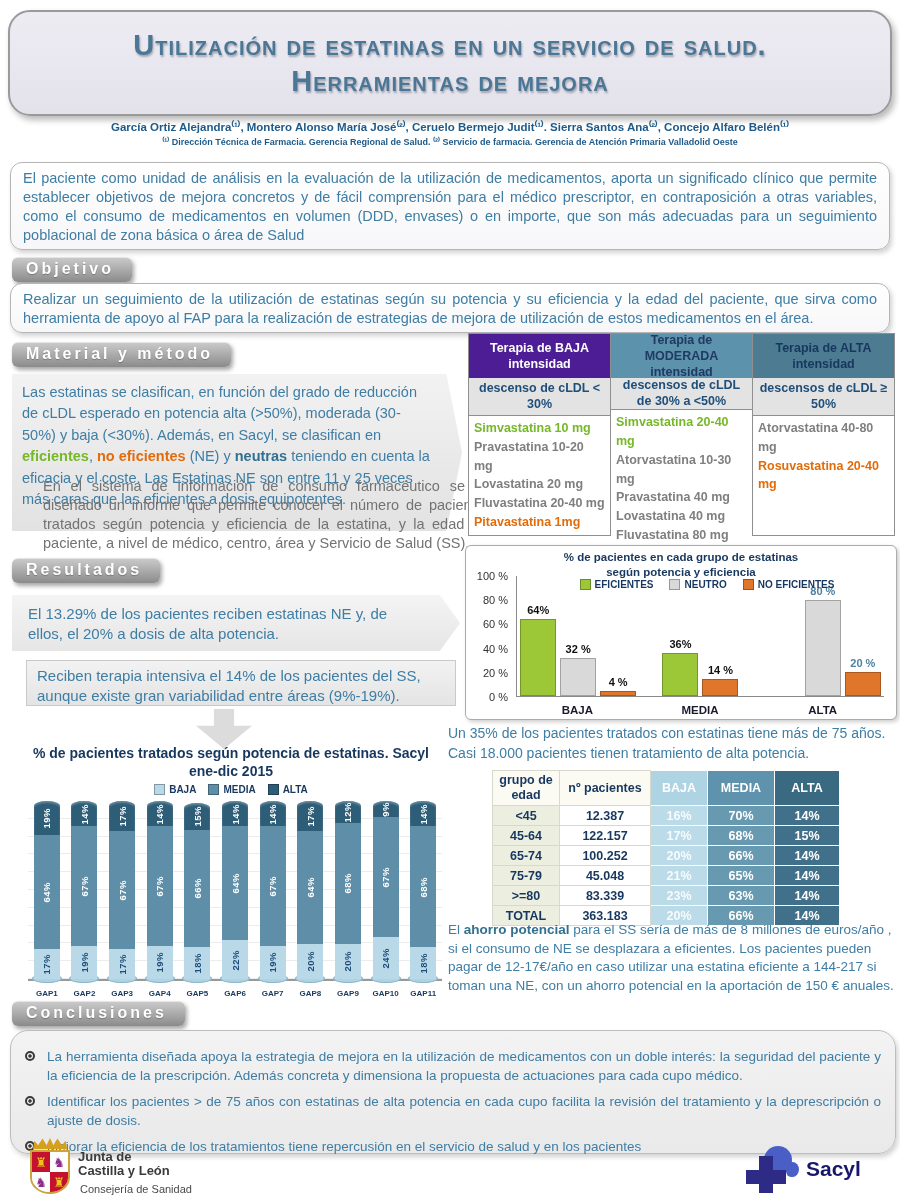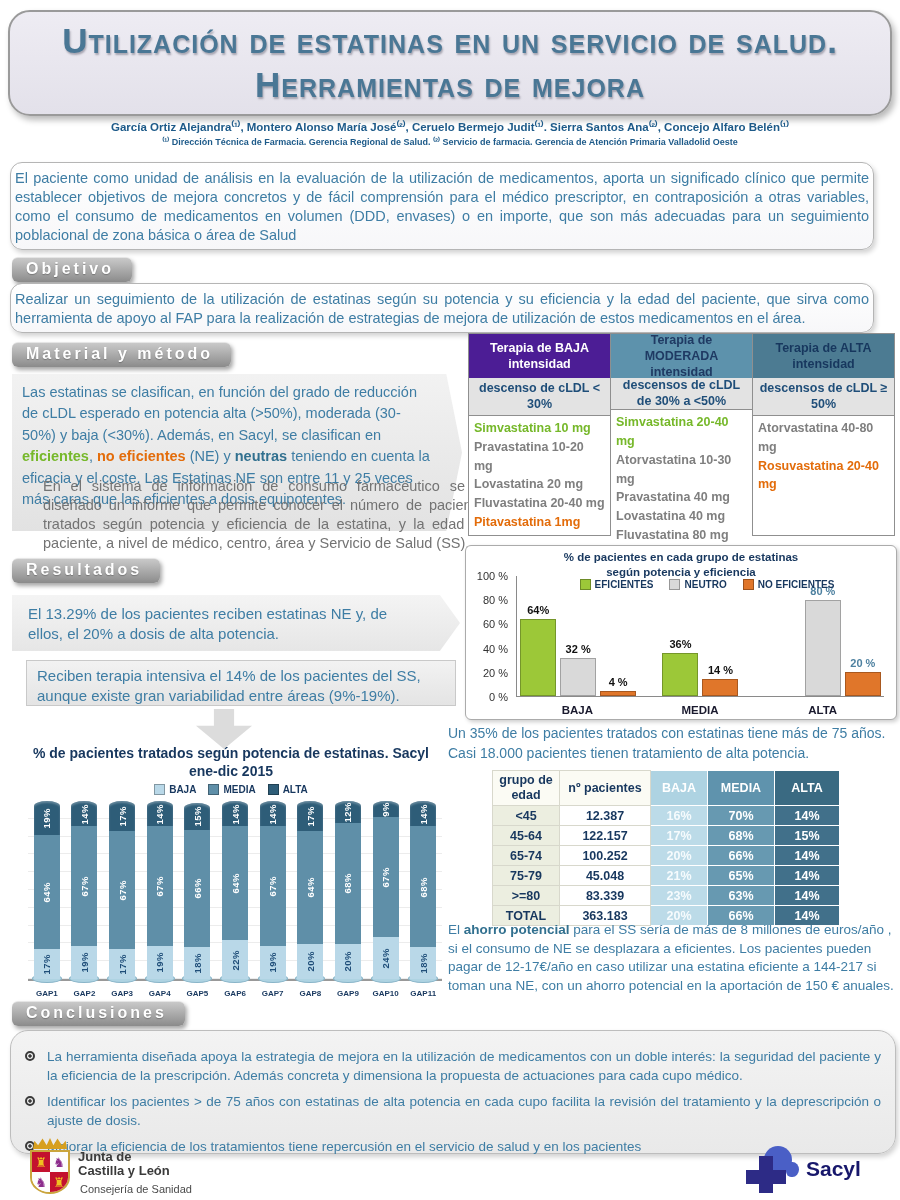--- a/index.html
+++ b/index.html
@@ -3,28 +3,28 @@
 <meta charset="utf-8">
 <style>
   html,body{margin:0;padding:0;background:#fff;}
   .poster{position:relative;width:900px;height:1200px;background:#fff;overflow:hidden;
           font-family:"Liberation Sans",sans-serif;}
 
   
   .title-box{position:absolute;left:8px;top:10px;width:880px;height:102px;
     background:linear-gradient(#eeecf3,#e3e1ea);border:2px solid #9a9a9a;border-radius:22px;
     box-shadow:3px 4px 6px rgba(0,0,0,.28);display:flex;flex-direction:column;justify-content:center;align-items:center;}
-  .title-line{font-variant:small-caps;font-weight:bold;color:#4a7795;font-size:35px;line-height:1.25;
+  .title-line{font-variant:small-caps;font-weight:bold;color:#4a7795;font-size:29px;line-height:1.25;
     letter-spacing:1px;white-space:nowrap;text-shadow:1px 2px 2px rgba(40,40,60,.35);}
   .authors{position:absolute;left:0;top:119px;width:100%;text-align:center;color:#1d5a89;font-weight:bold;font-size:11.5px;white-space:nowrap;}
   .affiliations{position:absolute;left:0;top:135px;width:100%;text-align:center;color:#1d5a89;font-weight:bold;font-size:9px;white-space:nowrap;}
 
   
   .rbox{position:absolute;background:linear-gradient(#ffffff,#f7f7f9);border:1px solid #b5b5b5;border-radius:12px;
-    box-shadow:2px 3px 5px rgba(0,0,0,.18);color:#3e7da4;font-size:14.5px;line-height:1.32;text-align:justify;padding:6px 4px;}
+    box-shadow:2px 3px 5px rgba(0,0,0,.18);color:#3e7da4;font-size:14.5px;line-height:1.32;text-align:justify;padding:6px 12px;}
   .pill{position:absolute;background:linear-gradient(#c9c9c9,#8b8b8b);color:#fff;font-weight:bold;font-size:16px;
     letter-spacing:3px;padding:2px 18px 4px 14px;border-radius:6px;border-top:1px solid #e5e5e5;
     box-shadow:2px 3px 4px rgba(0,0,0,.35);text-shadow:0 1px 1px rgba(0,0,0,.25);}
   .intro-box{left:10px;top:162px;width:854px;height:74px;}
   .pill-objetivo{left:12px;top:257px;}
   .objetivo-box{left:10px;top:283px;width:854px;height:36px;}
   .pill-material{left:12px;top:342px;}
   .pill-resultados{left:12px;top:558px;}
   .pill-conclusiones{left:12px;top:1001px;}
 

